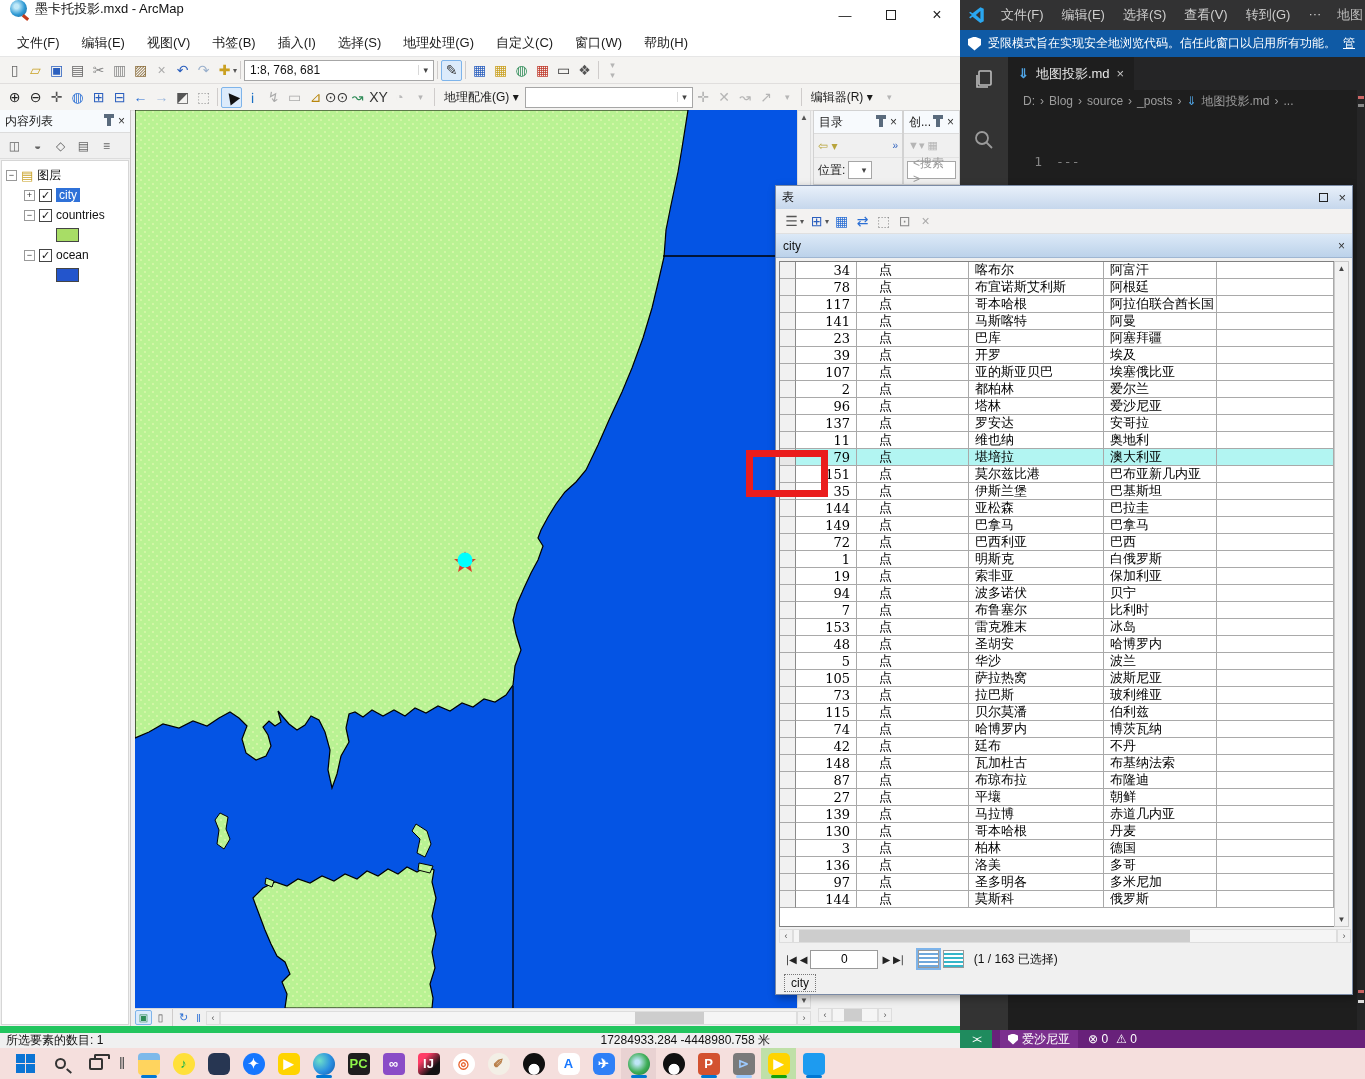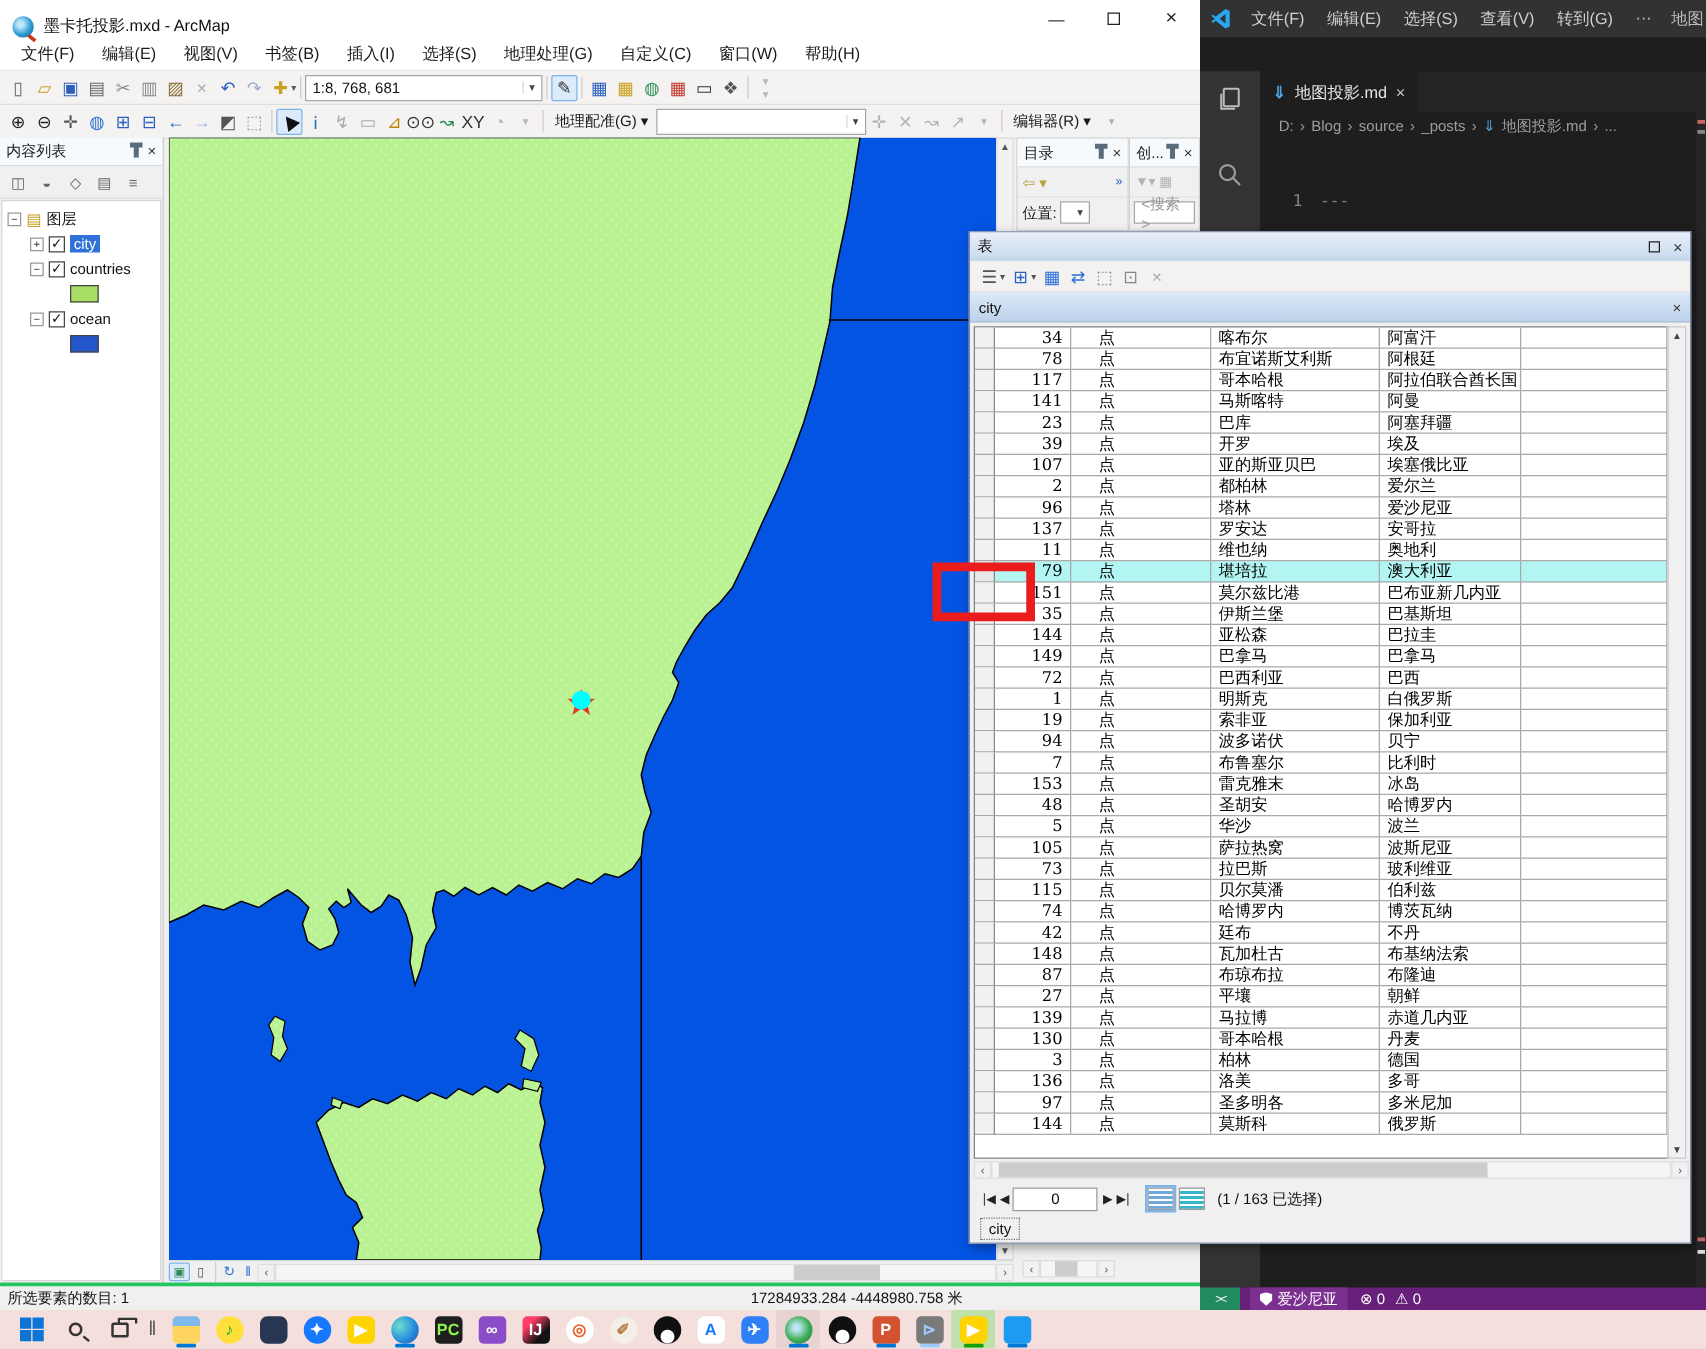--- a/index.html
+++ b/index.html
@@ -1,21 +1,21 @@
 <!DOCTYPE html>
 <html><head>
 <meta charset="utf-8">
 <style>
 *{box-sizing:border-box;margin:0;padding:0}
 body{margin:0;background:#caccce}
 #root{position:relative;width:1365px;height:1079px;overflow:hidden;font-family:"Liberation Sans",sans-serif;background:#e8e4e2}
 .abs{position:absolute}
 
 .am{left:0;top:0;width:960px;height:1048px;background:#f0f0f0}
-.am-title{height:30px;background:#fff;display:flex;align-items:flex-end;padding-left:10px;font-size:13px;color:#111}
+.am-title{height:30px;background:#fff;display:flex;align-items:flex-start;padding-left:10px;font-size:13px;color:#111}
 .am-logo{width:17px;height:17px;border-radius:50%;background:radial-gradient(circle at 38% 38%,#bfe8f8 15%,#2f9ad4 55%,#14588c);margin-right:8px;position:relative}
 .am-logo::after{content:"";position:absolute;right:-2px;bottom:-2px;width:7px;height:3px;background:#c23c1e;transform:rotate(40deg)}
 .winbtns{margin-left:auto;display:flex;height:100%}
 .winbtn{width:46px;display:flex;align-items:center;justify-content:center;font-size:13px;color:#222}
 .maxbox{width:10px;height:10px;border:1px solid #222}
 .am-menu{height:27px;background:#fff;display:flex;align-items:center;padding-left:6px;font-size:13px;color:#1a1a1a;border-bottom:1px solid #e6e6e6}
 .mi{padding:0 11px;cursor:default}
 .tbar{display:flex;align-items:center;background:#f4f3f1;height:27px;border-bottom:1px solid #e0dedd;padding-left:4px}
 .ic{width:21px;height:21px;display:flex;align-items:center;justify-content:center;font-size:14px;color:#555;flex:none}
 .ic.gray{color:#b5b5b5}
@@ -44,21 +44,21 @@
 
 .mapwrap{left:135px;top:110px;width:662px;height:898px;overflow:hidden}
 .vsb{left:797px;top:110px;width:14px;height:898px;background:#f1f1f1;border:1px solid #dcdcdc;font-size:8px;color:#555;display:flex;flex-direction:column;align-items:center;justify-content:space-between;padding:2px 0}
 .dock{top:110px;height:75px;background:#f0f0f0;border:1px solid #d2d2d2}
 .dock .tools{height:24px;display:flex;align-items:center;padding:0 4px;gap:4px;border-bottom:1px solid #e2e2e2}
 .hsbrow{left:135px;top:1008px;width:676px;height:18px;background:#f0f0f0;display:flex;align-items:center;border-top:1px solid #d8d8d8}
 .sbtrack{flex:1;height:14px;background:#f5f5f5;border:1px solid #ddd;position:relative}
 .sbthumb{position:absolute;top:0;height:12px;background:#cdcdcd}
 .sbarrow{width:14px;height:14px;font-size:9px;color:#555;display:flex;align-items:center;justify-content:center;background:#f1f1f1;border:1px solid #ddd}
 .minisb{left:818px;top:1006px;width:74px;height:17px;display:flex;align-items:center}
-.am-status{left:0;top:1026px;width:960px;height:22px;background:#f0f0f0;border-top:3px solid #22c55e;display:flex;align-items:center;font-size:12px;color:#111}
+.am-status{left:0;top:1026px;width:960px;height:22px;background:#f0f0f0;border-top:7px solid #22c55e;display:flex;align-items:center;font-size:12px;color:#111}
 
 .tw{left:775px;top:185px;width:578px;height:810px;background:#f0f0f0;border:1px solid #7a8aa5;box-shadow:2px 3px 8px rgba(0,0,0,.35);z-index:50}
 .tw-title{height:23px;background:linear-gradient(180deg,#e8f0fa,#c6d7ec);display:flex;align-items:center;padding:0 6px;font-size:12px;color:#111}
 .tw-tools{height:25px;display:flex;align-items:center;gap:2px;padding-left:5px;background:#f3f2f1;border-bottom:1px solid #e0e0e0}
 .citybar{height:24px;background:linear-gradient(180deg,#dce9f7,#bcd2ea);display:flex;align-items:center;padding:0 7px;font-size:12px;color:#111;border-bottom:1px solid #9fb6d2}
 .grid{position:absolute;left:3px;top:75px;width:556px;height:666px;background:#fff;border:1px solid #808080;overflow:hidden;font-family:"DejaVu Serif",serif;font-size:13px;color:#000}
 .hrow{display:flex;height:20px;font-weight:bold}
 .hd{border-right:1px solid #8a8a8a;border-bottom:1px solid #8a8a8a;background:#f6f6f6;display:flex;align-items:center;justify-content:center}
 .hd.country{outline:1px dotted #222;outline-offset:-3px}
 .trow{display:flex;height:17px}
@@ -371,20 +371,25 @@
 
       <span class="mi">文件(F)</span>
           <span class="mi">编辑(E)</span>
           <span class="mi">选择(S)</span>
           <span class="mi">查看(V)</span>
           <span class="mi">转到(G)</span>
           <span class="mi">···</span>
         </span>
       <span style="margin-left:auto;padding-right:2px;color:#bbb">地图</span>
     </div>
+    <div class="vs-banner">
+      <span class="shield"></span>
+      <span>受限模式旨在实现安全地浏览代码。信任此窗口以启用所有功能。</span>
+      <span style="text-decoration:underline">管</span>
+    </div>
     <div class="vs-act">
       <div class="actic">
         <svg width="24" height="24" viewBox="0 0 24 24">
             <rect x="7" y="3" width="12" height="14" rx="1" fill="none" stroke="#bdbdbd" stroke-width="1.6"></rect>
             <path d="M5,7 v12 h11" fill="none" stroke="#bdbdbd" stroke-width="1.6"></path>
           </svg>
       </div>
       <div class="actic" style="margin-top:14px">
         <svg width="24" height="24" viewBox="0 0 24 24">
             <circle cx="10" cy="10" r="6" fill="none" stroke="#9b9b9b" stroke-width="1.8"></circle>

